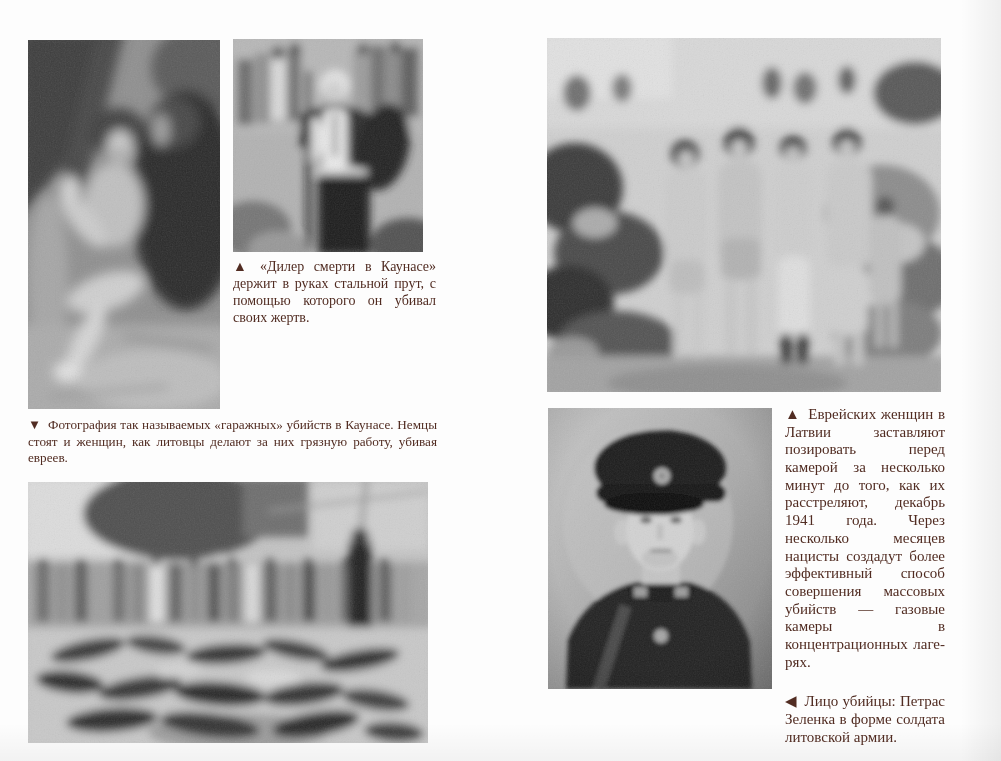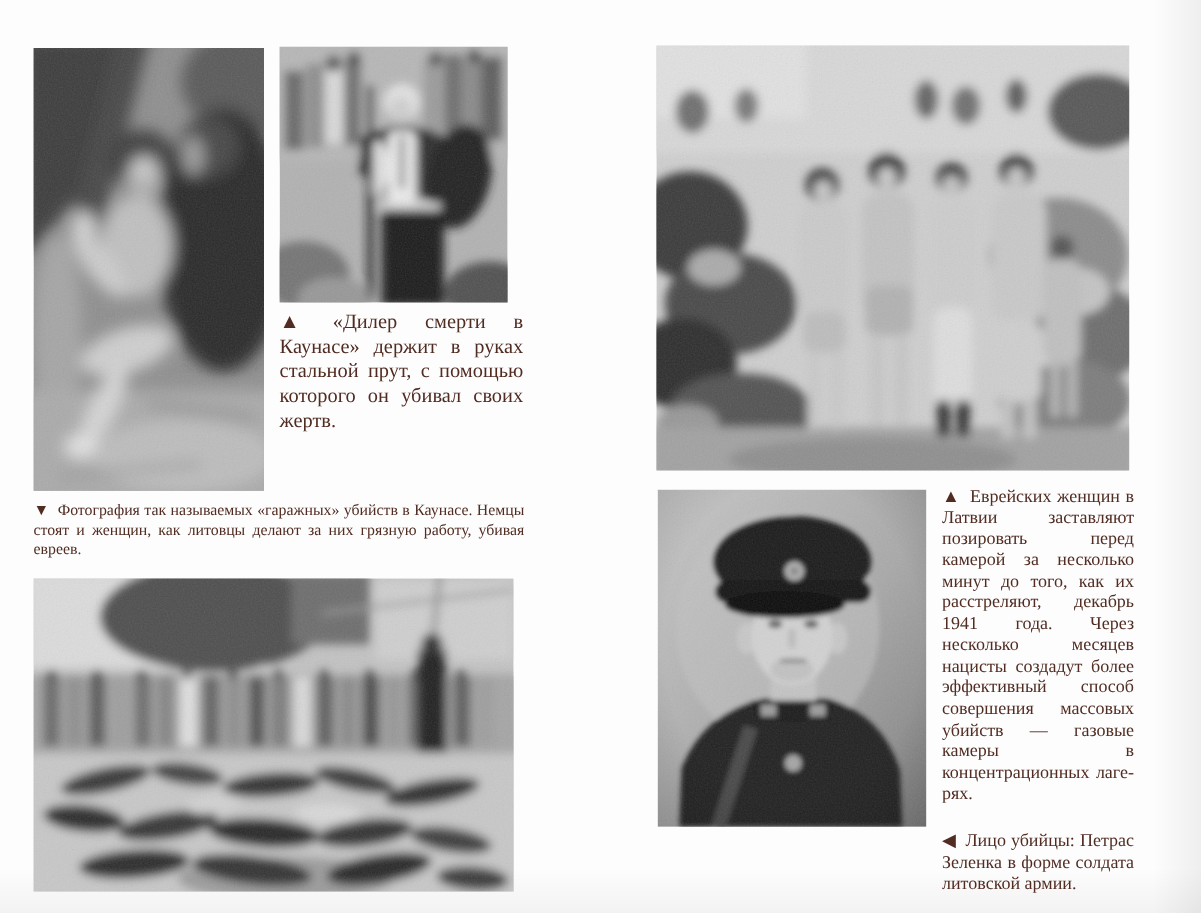--- a/index.html
+++ b/index.html
@@ -17,21 +17,21 @@
   .ph3{left:28px;top:482px;width:400px;height:261px;}
   .ph4{left:547px;top:38px;width:394px;height:354px;}
   .ph5{left:548px;top:408px;width:224px;height:281px;}
   .capcol{position:absolute;}
   .col1{left:233px;top:258px;width:203px;}
   .midcap{left:28px;top:417px;width:409px;}
   .col2{left:785px;top:406px;width:160px;}
   p.cap{
     margin:0;color:var(--ink,#512c22);
     font-family:"Liberation Serif","DejaVu Serif",serif;
-    font-size:17px;line-height:1.22;
+    font-size:14px;line-height:1.22;
     text-align:justify;text-align-last:left;
     hyphens:manual;
   }
   .col1 p.cap + p.cap{margin-top:13px;}
   .midcap p.cap{font-size:13.2px;line-height:1.25;}
   .col2 p.cap{font-size:15px;line-height:1.18;}
   .col2 p.cap + p.cap{margin-top:22px;}
 </style>
 </head>
 <body>

